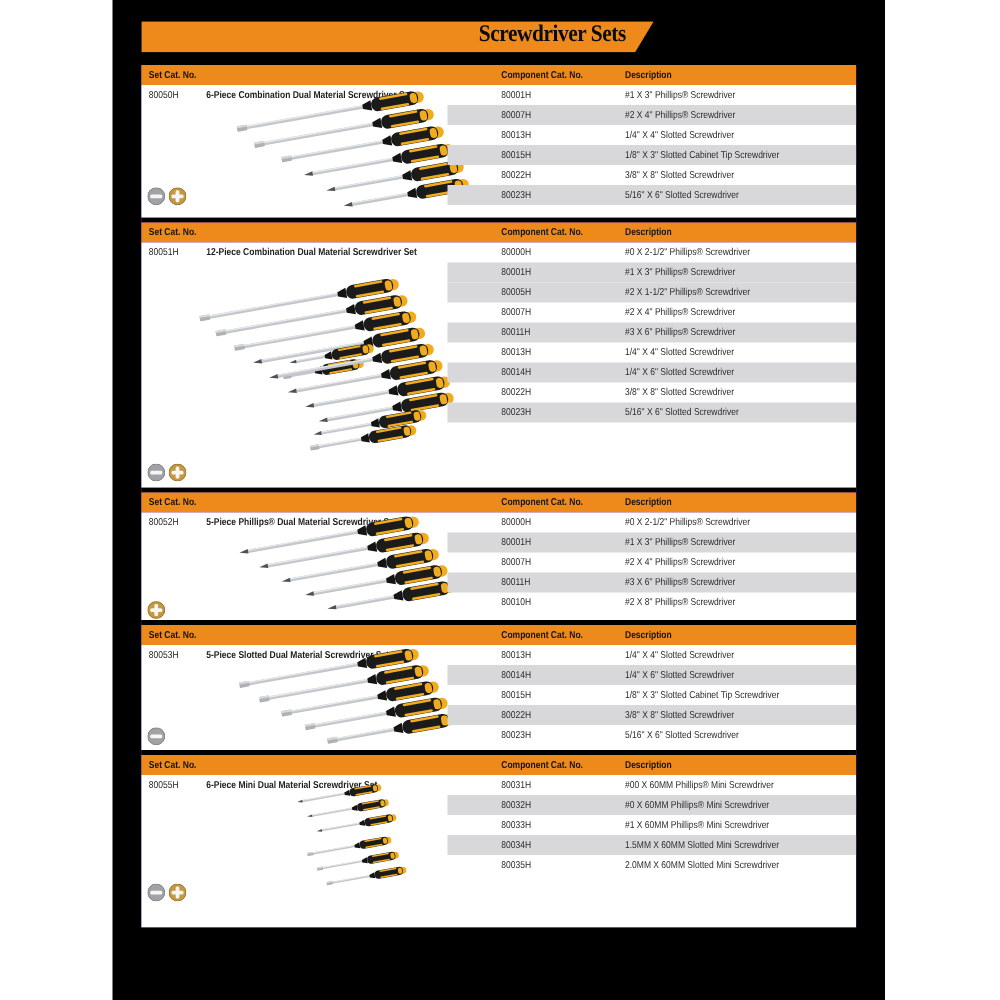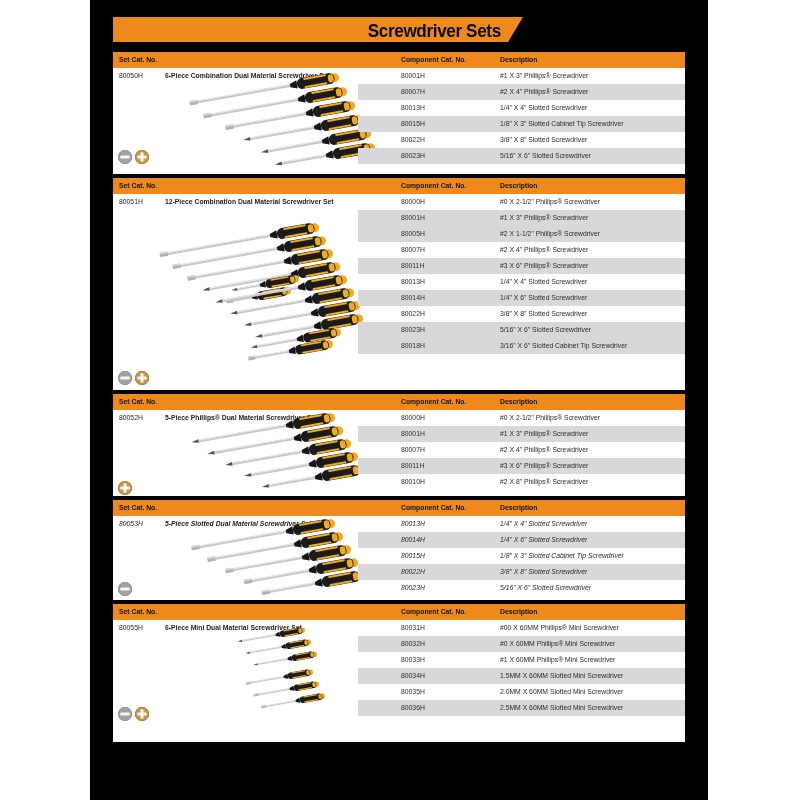--- a/index.html
+++ b/index.html
@@ -5,22 +5,22 @@
   html,body{margin:0;padding:0;}
   body{
     width:800px;height:800px;position:relative;background:#ffffff;
     font-family:"Liberation Sans", sans-serif;
     -webkit-font-smoothing:antialiased;
   }
   .page-black{position:absolute;left:90px;top:0;width:618px;height:800px;background:#000;}
   .banner{
     position:absolute;left:23px;top:17px;width:410px;height:25px;background:var(--accent,#EE8A1C);
     clip-path:polygon(0 0,100% 0,calc(100% - 15px) 100%,0 100%);
-    display:flex;align-items:flex-end;justify-content:flex-end;
-    padding-right:22px;box-sizing:border-box;
+    display:flex;align-items:flex-start;justify-content:flex-end;
+    padding-right:22px;box-sizing:border-box;font-family:Liberation Serif, serif;
   }
   .banner-title{
     font-size:19px;font-weight:700;color:#0a0a0a;letter-spacing:-0.4px;
     transform:scaleX(0.9);transform-origin:100% 50%;white-space:nowrap;
   }
   .card{position:absolute;left:23px;top:52px;width:572px;height:690px;background:#6d28d9;overflow:hidden;}
   .sep{height:4px;background:#000;}
   .sec-header{height:16px;background:var(--accent,#EE8A1C);position:relative;}
   .sec-header span{
     position:absolute;top:0;line-height:16px;font-size:8px;font-weight:700;color:#141414;
@@ -371,24 +371,20 @@
                 <span class="c-desc">1/4" X 6" Slotted Screwdriver</span>
               </div>
               <div class="crow">
                 <span class="c-no">80022H</span>
                 <span class="c-desc">3/8" X 8" Slotted Screwdriver</span>
               </div>
               <div class="crow alt">
                 <span class="c-no">80023H</span>
                 <span class="c-desc">5/16" X 6" Slotted Screwdriver</span>
               </div>
-              <div class="crow alt">
-                <span class="c-no">80018H</span>
-                <span class="c-desc">3/16" X 6" Slotted Cabinet Tip Screwdriver</span>
-              </div>
             </div>
           </div>
         </div>
         <div class="sep"></div>
         <div class="section">
           <div class="sec-header">
             <span class="hdr-set">Set Cat. No.</span>
             <span class="hdr-comp">Component Cat. No.</span>
             <span class="hdr-desc">Description</span>
           </div>
@@ -484,21 +480,21 @@
             </div>
           </div>
         </div>
         <div class="sep"></div>
         <div class="section">
           <div class="sec-header">
             <span class="hdr-set">Set Cat. No.</span>
             <span class="hdr-comp">Component Cat. No.</span>
             <span class="hdr-desc">Description</span>
           </div>
-          <div class="sec-body" style="height: 84px; font-style: italic;">
+          <div class="sec-body" style="height: 84px;">
             <span class="set-no">80053H</span>
             <span class="set-name">5-Piece Slotted Dual Material Screwdriver Set</span>
             <svg class="product" width="224" height="84" viewBox="0 0 224 84" style="left: 32px; top: 3px;">
               <g transform="translate(150,11) rotate(-10) scale(1)">
                 <rect x="-98" y="-1.4" width="90" height="2.8" fill="#c3c6ca"></rect>
                 <rect x="-98" y="-1.4" width="90" height="1.1" fill="#e6e8ea"></rect>
                 <rect x="-105" y="-2.2" width="8" height="4.4" rx="0.5" fill="#aeb1b5"></rect>
                 <rect x="-105" y="-2.2" width="8" height="1.6" fill="#d8dadc"></rect>
                 <circle cx="36" cy="0" r="4.6" fill="#f0ac1c"></circle>
                 <path d="M -2 -4.2 L -9 -1.7 L -9 1.7 L -2 4.2 Z" fill="#141414"></path>
@@ -695,22 +691,18 @@
                 <span class="c-desc">#1 X 60MM Phillips® Mini Screwdriver</span>
               </div>
               <div class="crow alt">
                 <span class="c-no">80034H</span>
                 <span class="c-desc">1.5MM X 60MM Slotted Mini Screwdriver</span>
               </div>
               <div class="crow">
                 <span class="c-no">80035H</span>
                 <span class="c-desc">2.0MM X 60MM Slotted Mini Screwdriver</span>
               </div>
-              <div class="crow alt">
-                <span class="c-no">80036H</span>
-                <span class="c-desc">2.5MM X 60MM Slotted Mini Screwdriver</span>
-              </div>
             </div>
           </div>
         </div>
       </div>
   </div>
 </div>
 
 </body></html>

